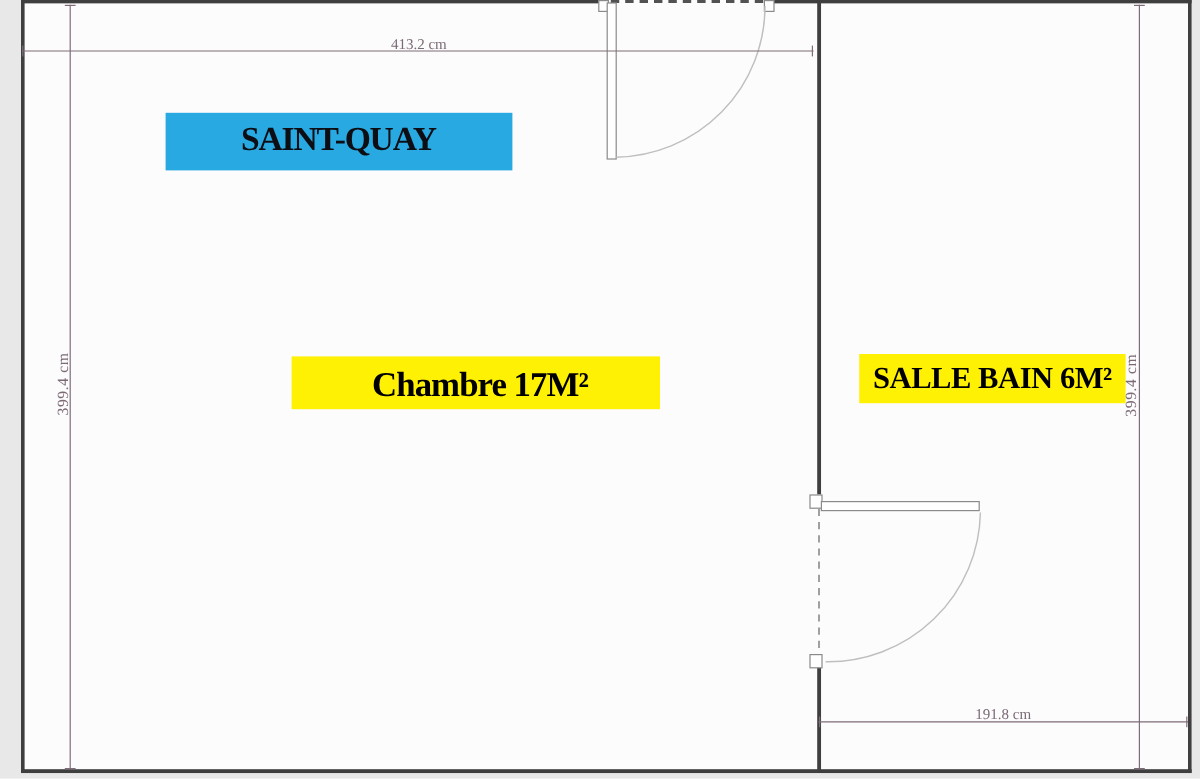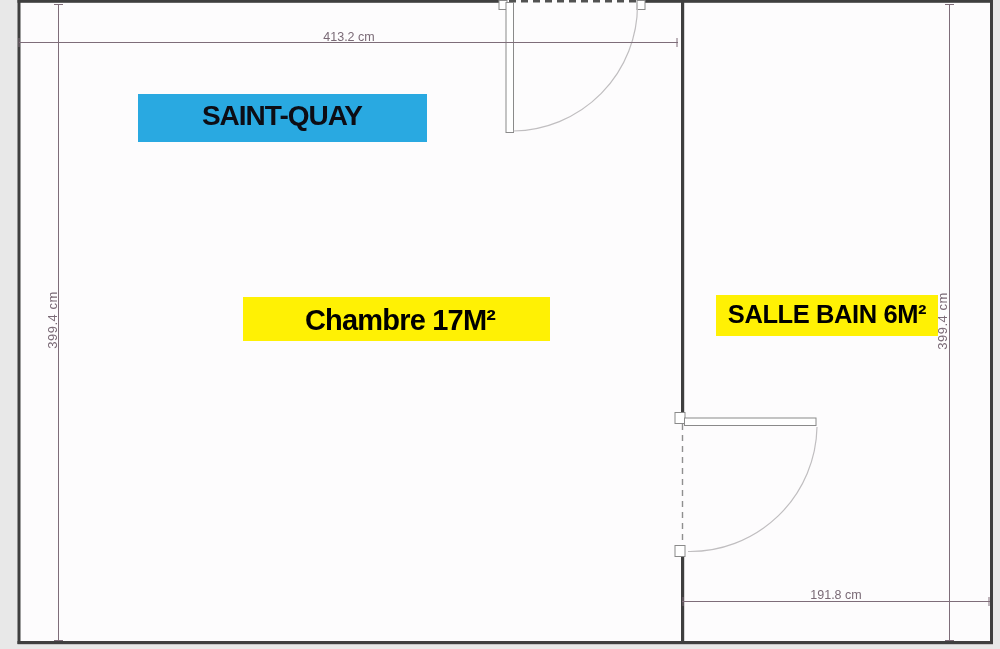--- a/index.html
+++ b/index.html
@@ -1,16 +1,16 @@
 <!DOCTYPE html>
 <html><head>
 <meta charset="utf-8">
 <style>
   html,body{margin:0;padding:0}
-  .canvas{position:relative;width:1000px;height:649px;overflow:hidden;font-family:Liberation Sans, sans-serif}
+  .canvas{position:relative;width:1000px;height:649px;overflow:hidden;font-family:Liberation Serif, serif}
 </style>
 </head>
 <body>
 <div class="canvas">
 <svg width="1000" height="649" viewBox="0 0 1000 649" xmlns="http://www.w3.org/2000/svg">
 
   <rect x="0" y="0" width="1000" height="649" fill="#e8e8e8"></rect>
 
   <rect x="18" y="0" width="975" height="644" fill="#fdfcfd"></rect>
 

